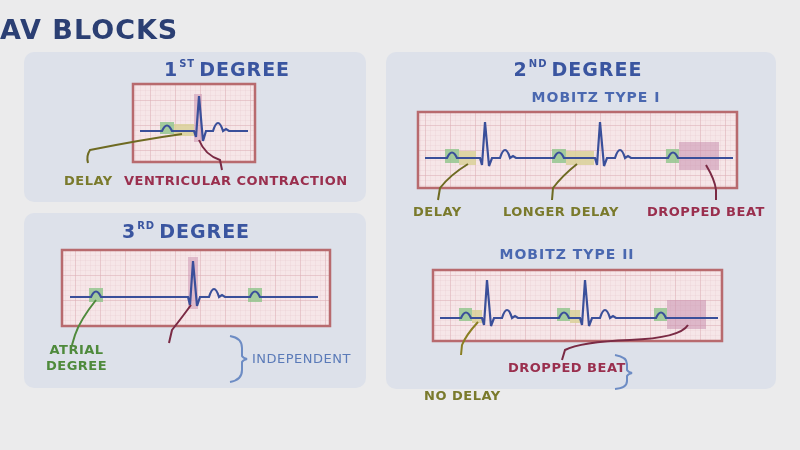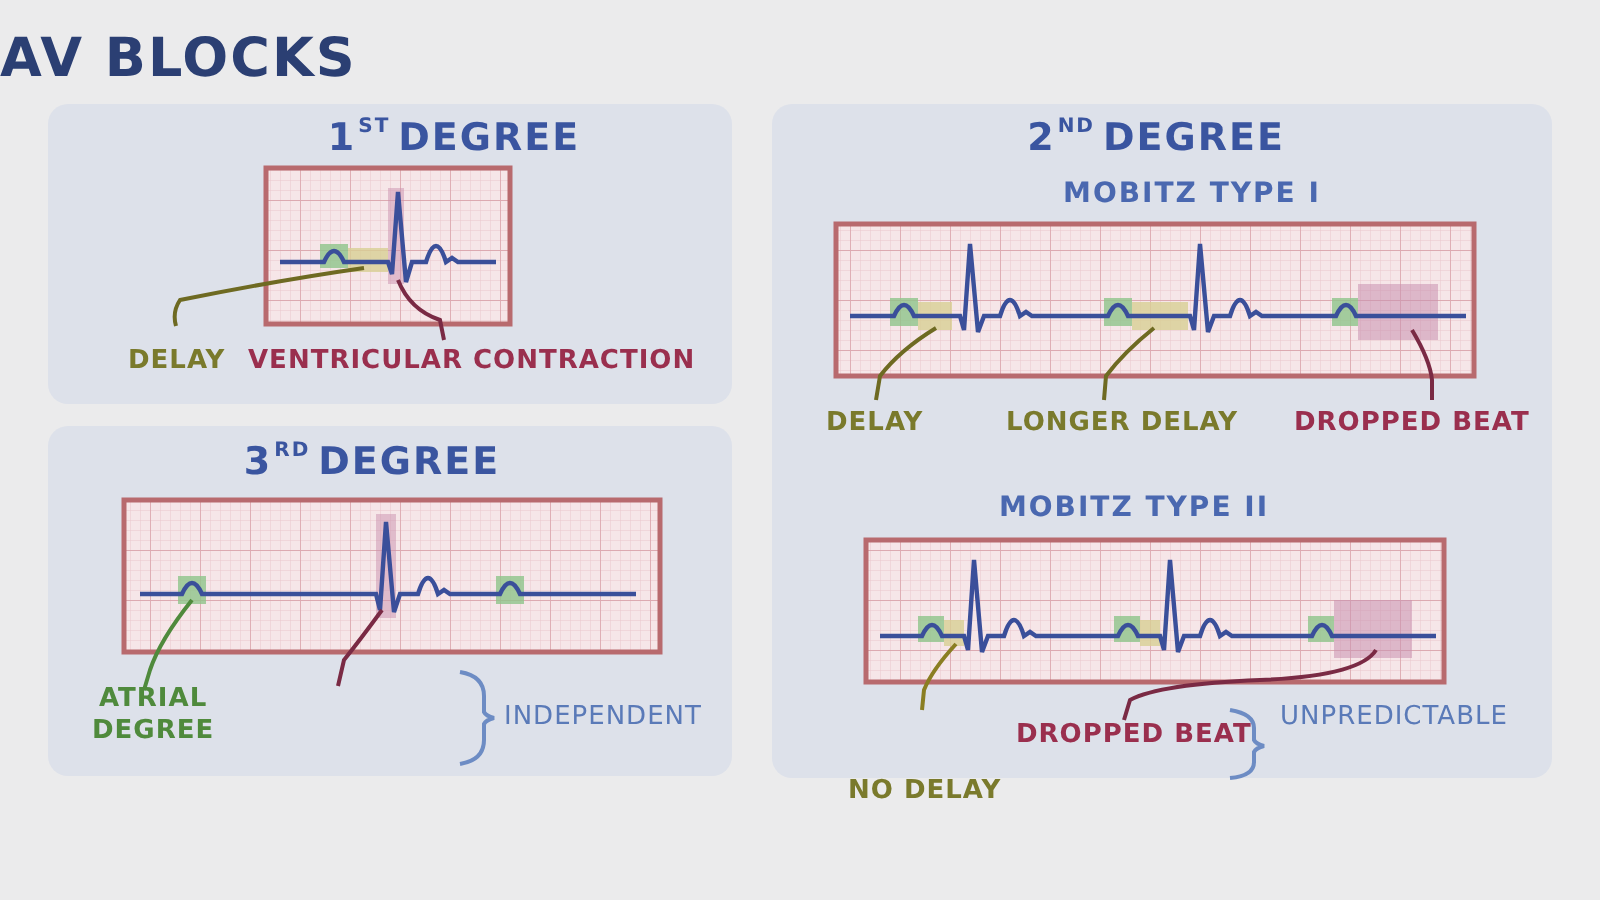--- a/index.html
+++ b/index.html
@@ -116,14 +116,13 @@
 </div>
 <div class="sub" style="left:386px;width:420px;top:89px;">MOBITZ TYPE I</div>
 <div class="lbl olive" style="left:413px;top:204px;">DELAY</div>
 <div class="lbl olive" style="left:503px;top:204px;">LONGER DELAY</div>
 <div class="lbl maroon" style="left:647px;top:204px;">DROPPED BEAT</div>
 
 <div class="sub" style="left:386px;width:362px;top:246px;">MOBITZ TYPE II</div>
 <div class="lbl olive" style="left:424px;top:360px;margin-top:28px;">NO DELAY</div>
 <div class="lbl maroon" style="left:508px;top:360px;">DROPPED BEAT</div>
 <div class="lbl blue" style="left:640px;top:351px;line-height:16px;text-align:center;">
-  <div>UNPREDICTABLE</div>
 </div>
 
 </body></html>

